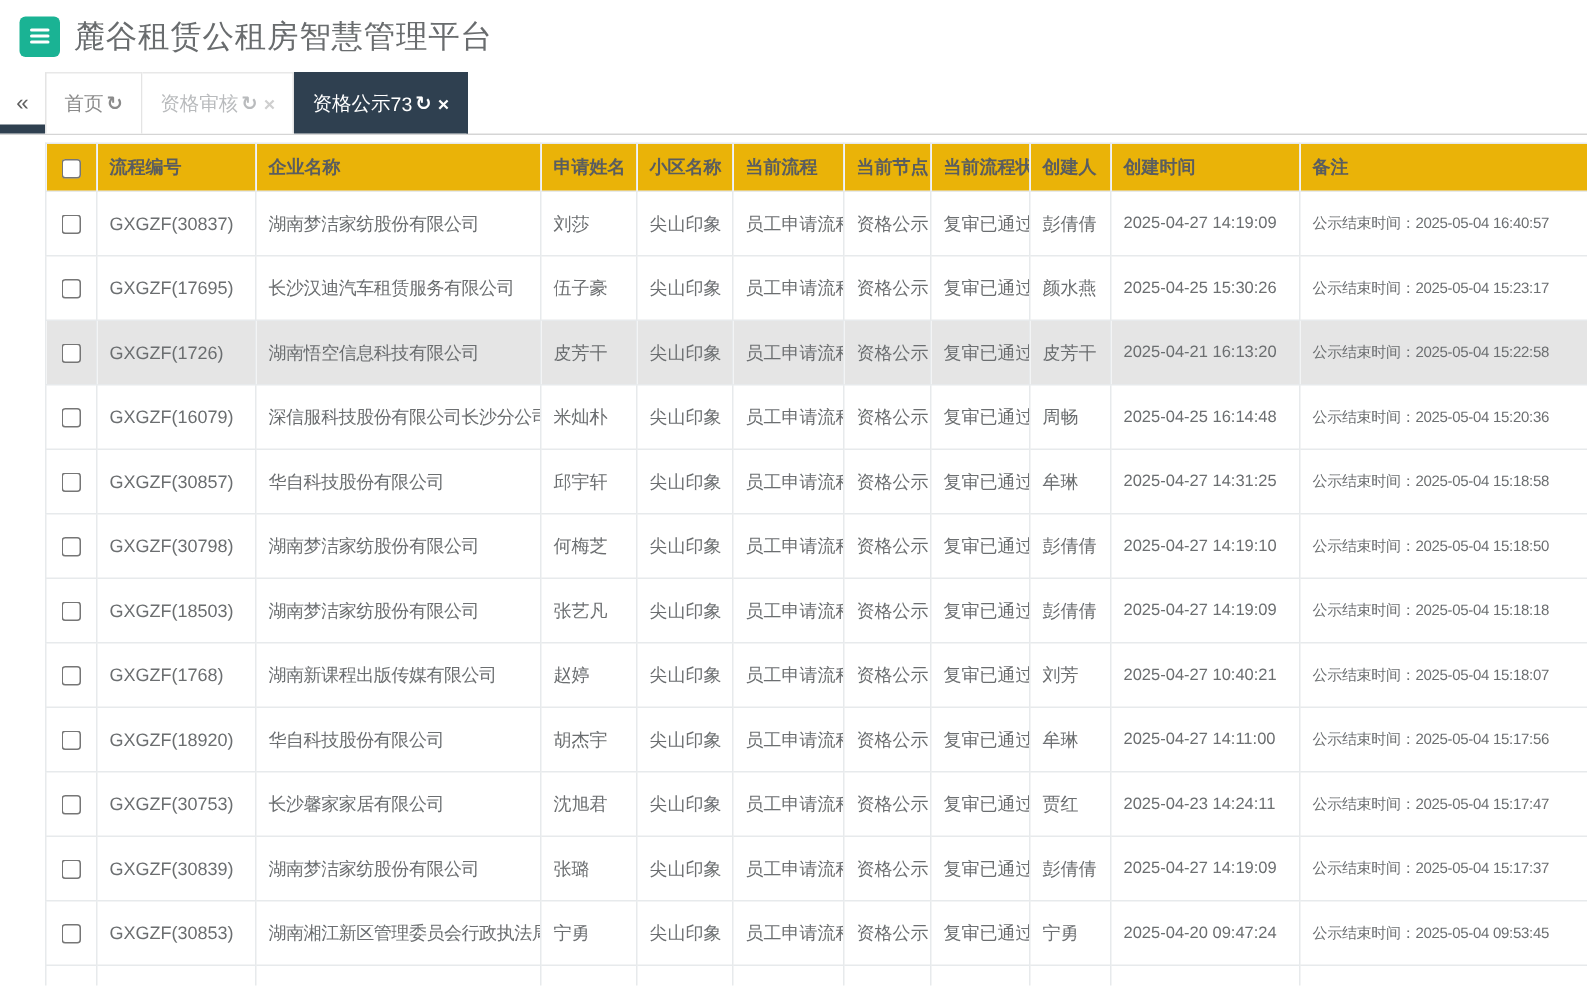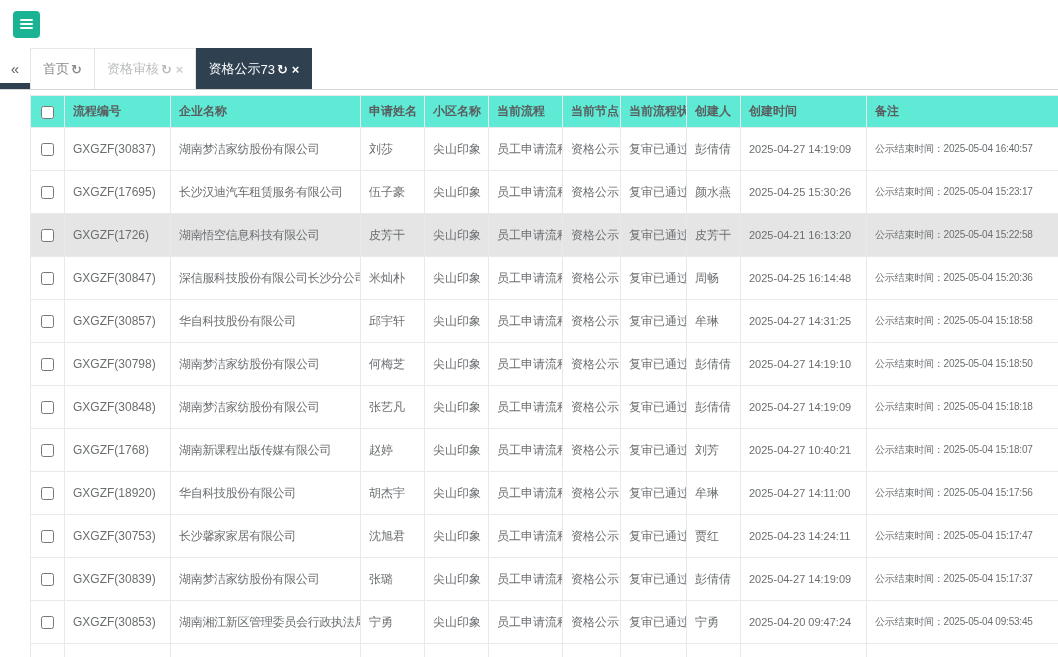--- a/index.html
+++ b/index.html
@@ -35,21 +35,21 @@
   .tab.muted { color:#b9bbbd; }
   .tab.muted .refresh { color:#b9bbbd; }
   .tab.active { background:#2f4050; color:#fff; border-color:#2f4050; }
   .tab.active .close { color:#fff; }
 
   
   .content { margin:5px 0 0 30px; }
   table { border-collapse:collapse; table-layout:fixed; width:1028px; }
   th,td { border:1px solid #e7eaec; }
   th {
-    background:#5eead4; font-size:12px; font-weight:bold; color:#5a5d5f;
+    background:#eab308; font-size:12px; font-weight:bold; color:#5a5d5f;
     text-align:left; padding:7px 8px; white-space:nowrap; overflow:hidden;
   }
   td {
     font-size:12px; color:#6b6e70; padding:0 8px; height:43px;
     white-space:nowrap; overflow:hidden; background:#fff;
   }
   th.c-check, td.c-check { text-align:center; padding:0; }
   tr.hl td { background:#e5e5e5; }
   td.c-created { font-size:11px; }
   td.c-remark { font-size:10px; letter-spacing:-0.2px; }
@@ -57,20 +57,21 @@
   input[type=checkbox] { width:13px; height:13px; margin:0; vertical-align:middle; cursor:pointer; }
   tr[data-name="table-row-partial"] td { height:43px; }
 </style>
 </head>
 <body>
 
 <div class="app-header" data-name="app-header">
   <div class="menu-btn" data-name="menu-button">
     <span data-name="hamburger-icon" style="display:contents"><i></i><i></i><i></i></span>
   </div>
+  <div class="app-title" data-name="page-title">麓谷租赁公租房智慧管理平台</div>
 </div>
 
 <div class="tabbar" data-name="tab-bar">
   <div class="collapse-btn" data-name="tab-scroll-left-button">
     <span data-name="collapse-left-icon">«</span>
   </div>
   <div class="tab first" data-name="tab-home">
     <span data-name="tab-label">首页</span>
     <span class="refresh" data-name="refresh-icon">↻</span>
   </div>
@@ -154,21 +155,21 @@
           <td class="c-community" data-name="cell-community">尖山印象</td>
           <td class="c-flow" data-name="cell-flow">员工申请流程</td>
           <td class="c-node" data-name="cell-node">资格公示</td>
           <td class="c-status" data-name="cell-status">复审已通过</td>
           <td class="c-creator" data-name="cell-creator">皮芳干</td>
           <td class="c-created" data-name="cell-created">2025-04-21 16:13:20</td>
           <td class="c-remark" data-name="cell-remark">公示结束时间：2025-05-04 15:22:58</td>
         </tr>
         <tr data-name="table-row">
           <td class="c-check" data-name="row-select-cell"><input type="checkbox" data-name="row-checkbox" style=""></td>
-          <td class="c-id" data-name="cell-id">GXGZF(30847)</td>
+          <td class="c-id" data-name="cell-id">GXGZF(16079)</td>
           <td class="c-company" data-name="cell-company">深信服科技股份有限公司长沙分公司</td>
           <td class="c-applicant" data-name="cell-applicant">米灿朴</td>
           <td class="c-community" data-name="cell-community">尖山印象</td>
           <td class="c-flow" data-name="cell-flow">员工申请流程</td>
           <td class="c-node" data-name="cell-node">资格公示</td>
           <td class="c-status" data-name="cell-status">复审已通过</td>
           <td class="c-creator" data-name="cell-creator">周畅</td>
           <td class="c-created" data-name="cell-created">2025-04-25 16:14:48</td>
           <td class="c-remark" data-name="cell-remark">公示结束时间：2025-05-04 15:20:36</td>
         </tr>
@@ -193,21 +194,21 @@
           <td class="c-community" data-name="cell-community">尖山印象</td>
           <td class="c-flow" data-name="cell-flow">员工申请流程</td>
           <td class="c-node" data-name="cell-node">资格公示</td>
           <td class="c-status" data-name="cell-status">复审已通过</td>
           <td class="c-creator" data-name="cell-creator">彭倩倩</td>
           <td class="c-created" data-name="cell-created">2025-04-27 14:19:10</td>
           <td class="c-remark" data-name="cell-remark">公示结束时间：2025-05-04 15:18:50</td>
         </tr>
         <tr data-name="table-row">
           <td class="c-check" data-name="row-select-cell"><input type="checkbox" data-name="row-checkbox" style=""></td>
-          <td class="c-id" data-name="cell-id">GXGZF(30848)</td>
+          <td class="c-id" data-name="cell-id">GXGZF(18503)</td>
           <td class="c-company" data-name="cell-company">湖南梦洁家纺股份有限公司</td>
           <td class="c-applicant" data-name="cell-applicant">张艺凡</td>
           <td class="c-community" data-name="cell-community">尖山印象</td>
           <td class="c-flow" data-name="cell-flow">员工申请流程</td>
           <td class="c-node" data-name="cell-node">资格公示</td>
           <td class="c-status" data-name="cell-status">复审已通过</td>
           <td class="c-creator" data-name="cell-creator">彭倩倩</td>
           <td class="c-created" data-name="cell-created">2025-04-27 14:19:09</td>
           <td class="c-remark" data-name="cell-remark">公示结束时间：2025-05-04 15:18:18</td>
         </tr>

